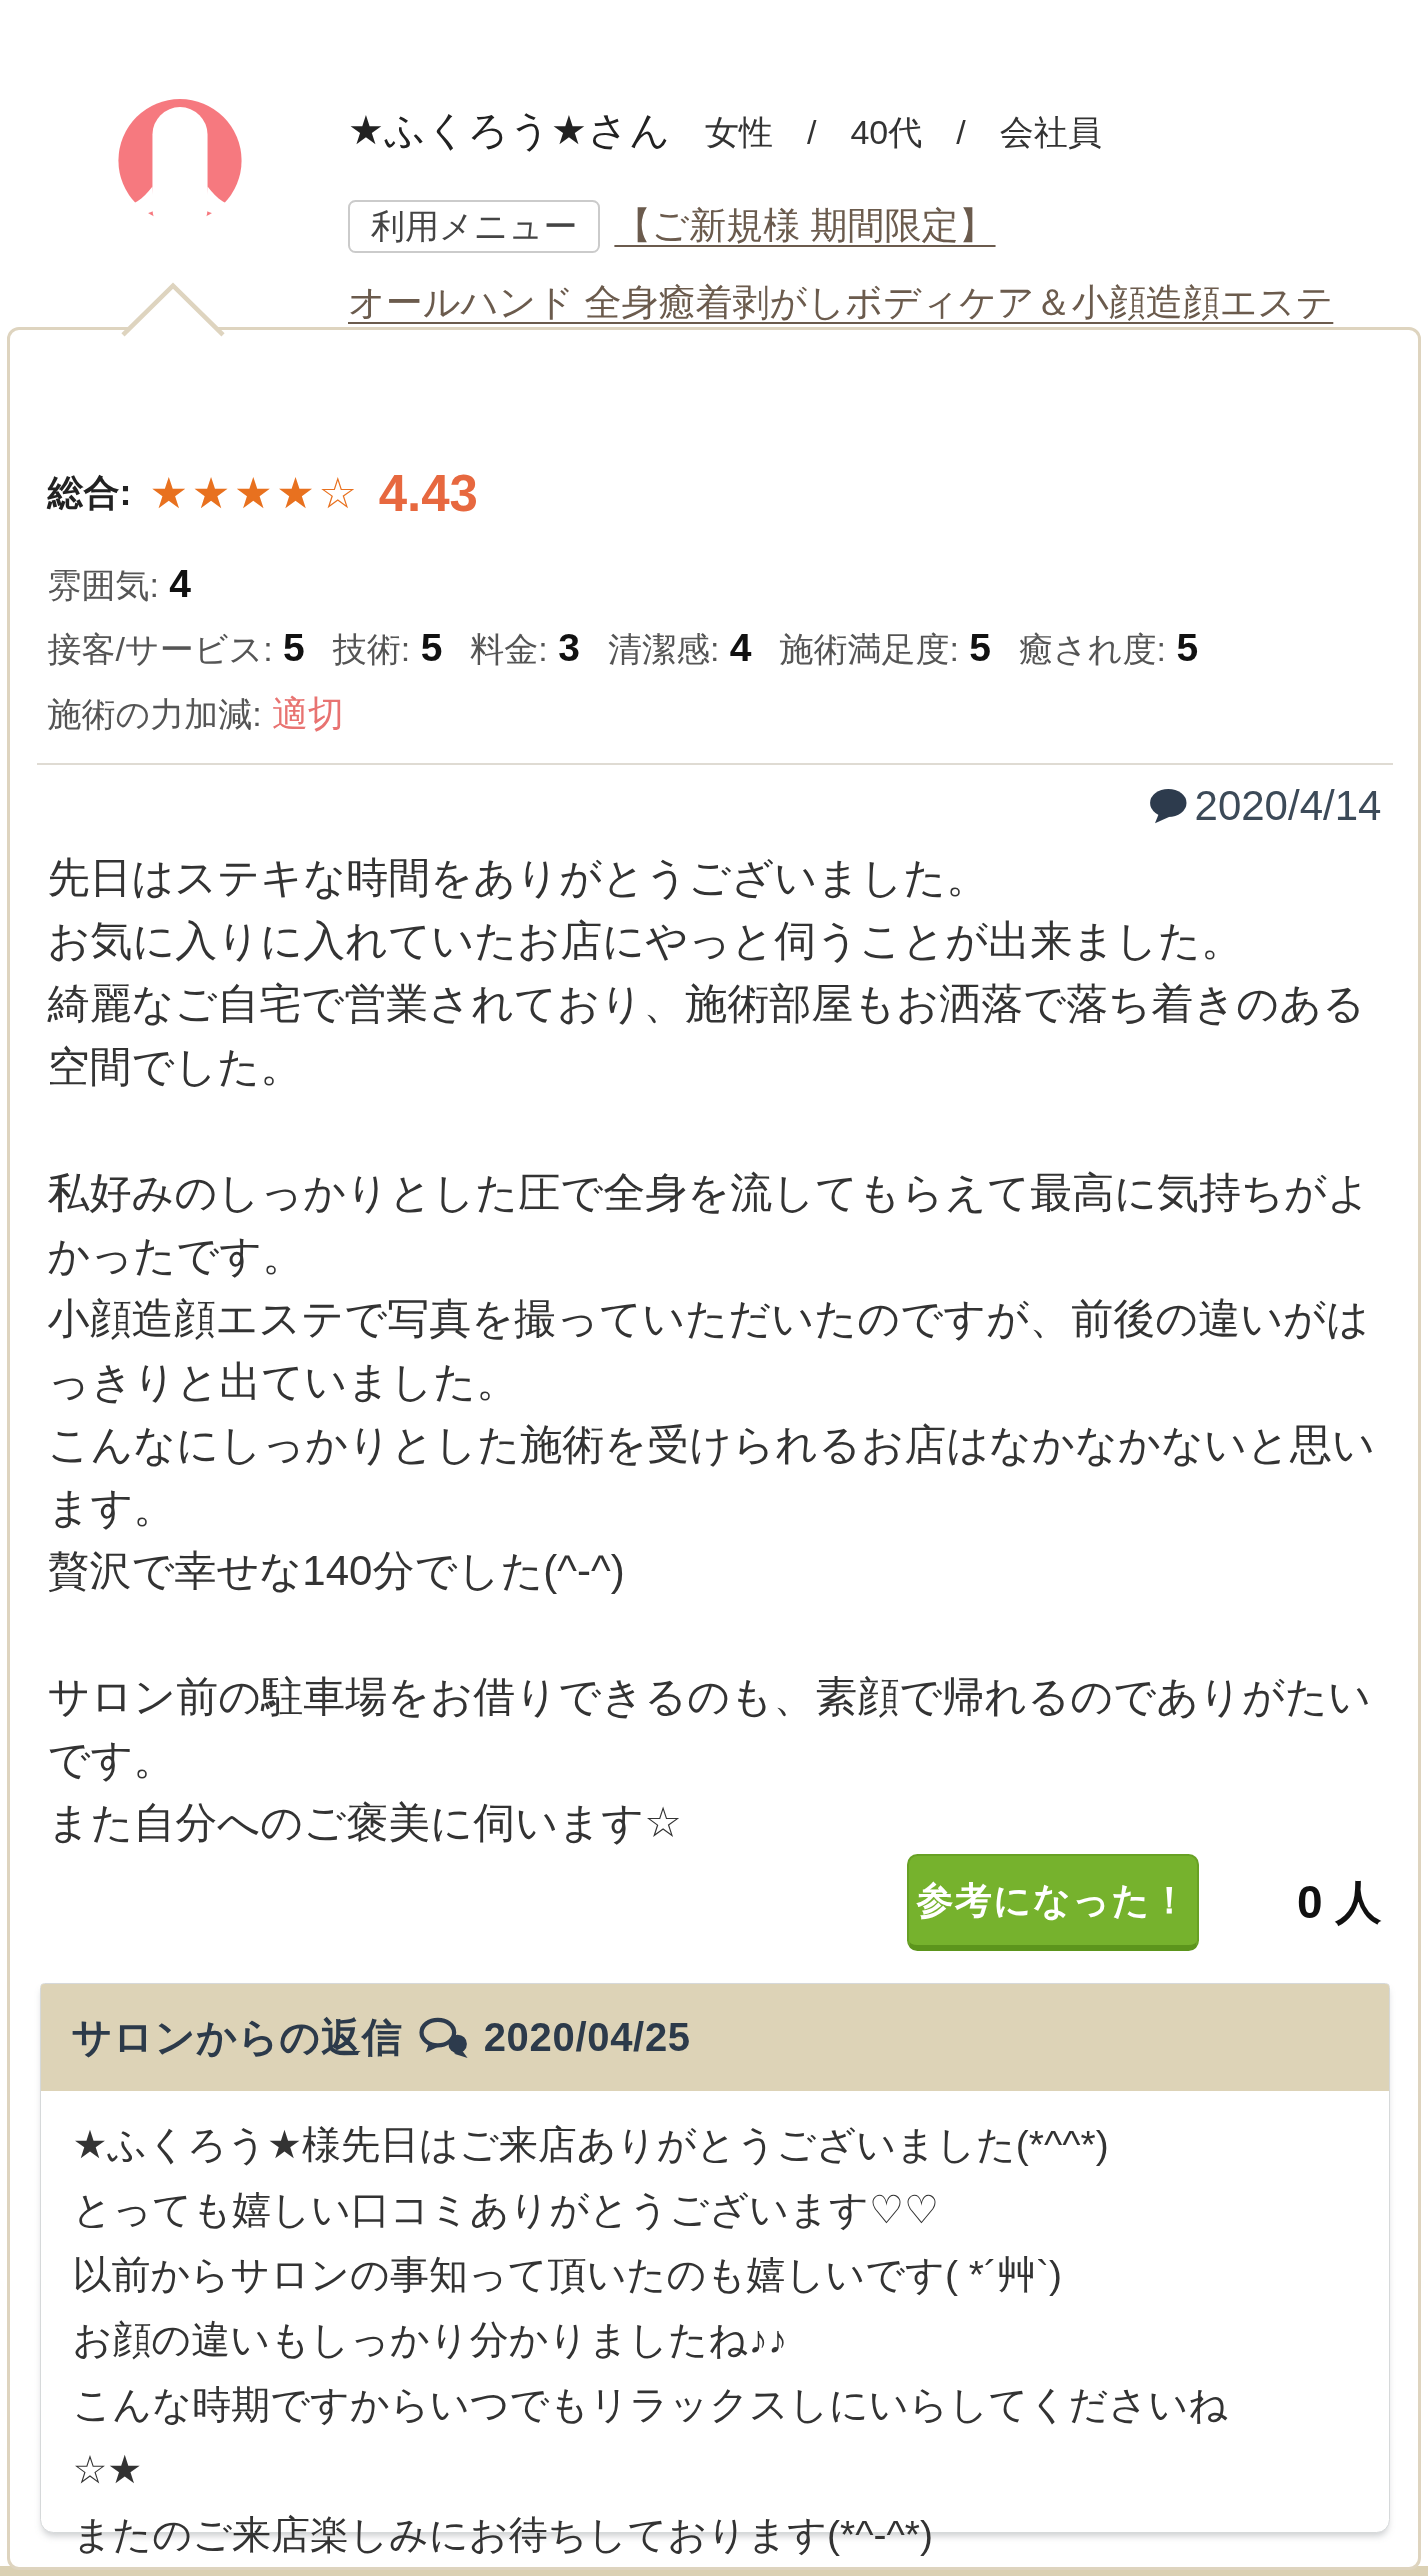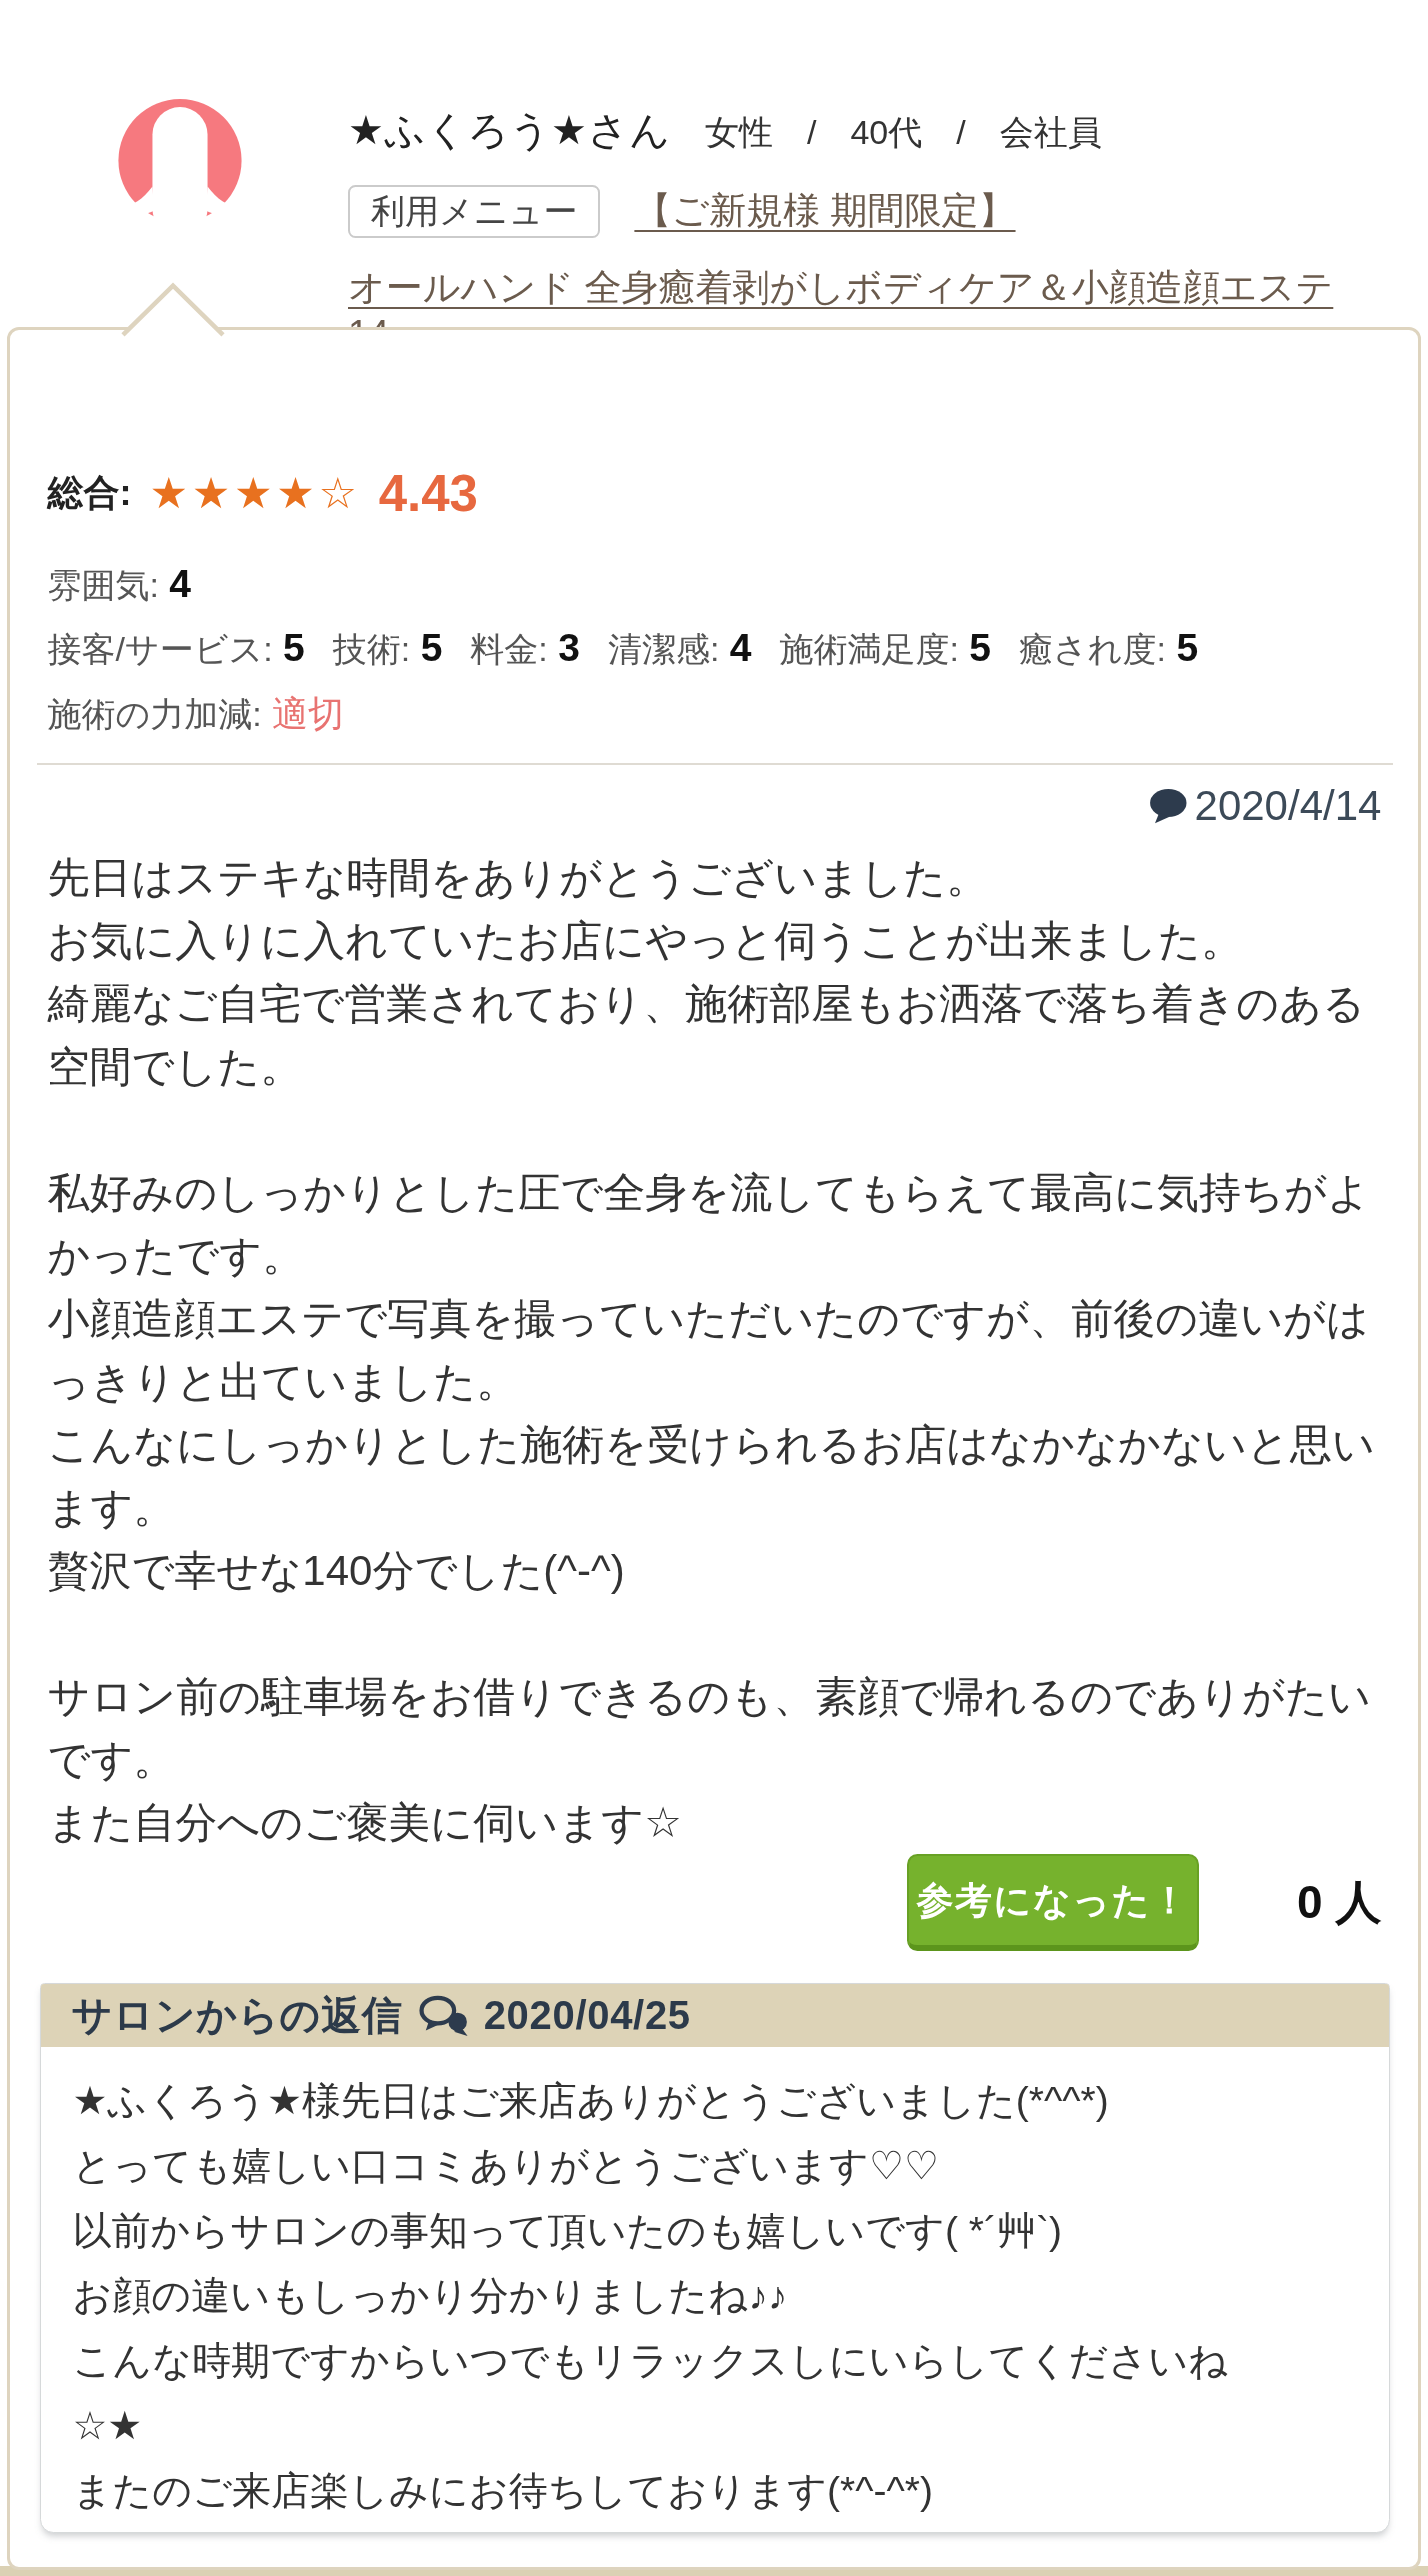--- a/index.html
+++ b/index.html
@@ -9,21 +9,21 @@
     font-family:"Liberation Sans","DejaVu Sans",sans-serif;
     color:#333;
   }
   
   .avatar{position:absolute;left:99px;top:86px;width:162px;height:162px;}
   .user-main{position:absolute;left:348px;top:103px;width:1049px;}
   .row1{display:flex;align-items:baseline;gap:34px;}
   .u-name{font-size:40px;font-weight:normal;color:#222;letter-spacing:0.7px;}
   .u-attr{font-size:34px;color:#333;}
   .u-sep{font-size:34px;color:#333;}
-  .row2{display:flex;align-items:center;gap:34px;margin-top:27px;}
+  .row2{display:flex;align-items:center;gap:14px;margin-top:42px;}
   .menu-badge{
     border:2.2px solid #cbcbcb;border-radius:7.4px;background:#fff;
     font-size:34px;color:#444;padding:7.4px 21px;line-height:1;
   }
   .link{
     font-size:37px;color:#6b5b4d;text-decoration:underline;
     text-underline-offset:7.4px;text-decoration-thickness:2.2px;cursor:pointer;
   }
   .row3{margin-top:25px;}
   
@@ -67,22 +67,22 @@
     display:flex;align-items:center;justify-content:center;
   }
   .helpful-count{font-size:46px;font-weight:bold;color:#111;white-space:nowrap;}
   
   .reply-box{
     position:absolute;left:30px;top:1653px;width:1348px;height:548px;
     background:#fff;border:1.5px solid #d6d9da;border-radius:4.5px 4.5px 13.4px 13.4px;
     box-shadow:0 5.2px 7.4px -2.2px rgba(110,115,120,.35);
   }
   .reply-header{
-    height:63px;background:#ddd3b7;border-radius:3px 3px 0 0;
-    display:flex;align-items:center;gap:15px;padding:0 30px;
+    height:77px;background:#ddd3b7;border-radius:3px 3px 0 0;
+    display:flex;align-items:center;gap:15px;padding:15px 30px;
   }
   .reply-title,.reply-date{font-size:40px;font-weight:bold;color:#2c3a4a;letter-spacing:0.7px;}
   .reply-body{
     padding:21px 31px 0 31px;font-size:39px;line-height:65px;color:#333;
     white-space:pre-line;
   }
   .bottom-strip{position:absolute;left:0;top:2566px;width:1429px;height:10.4px;background:#dbd1b4;z-index:0;}
 </style>
 </head>
 <body>

